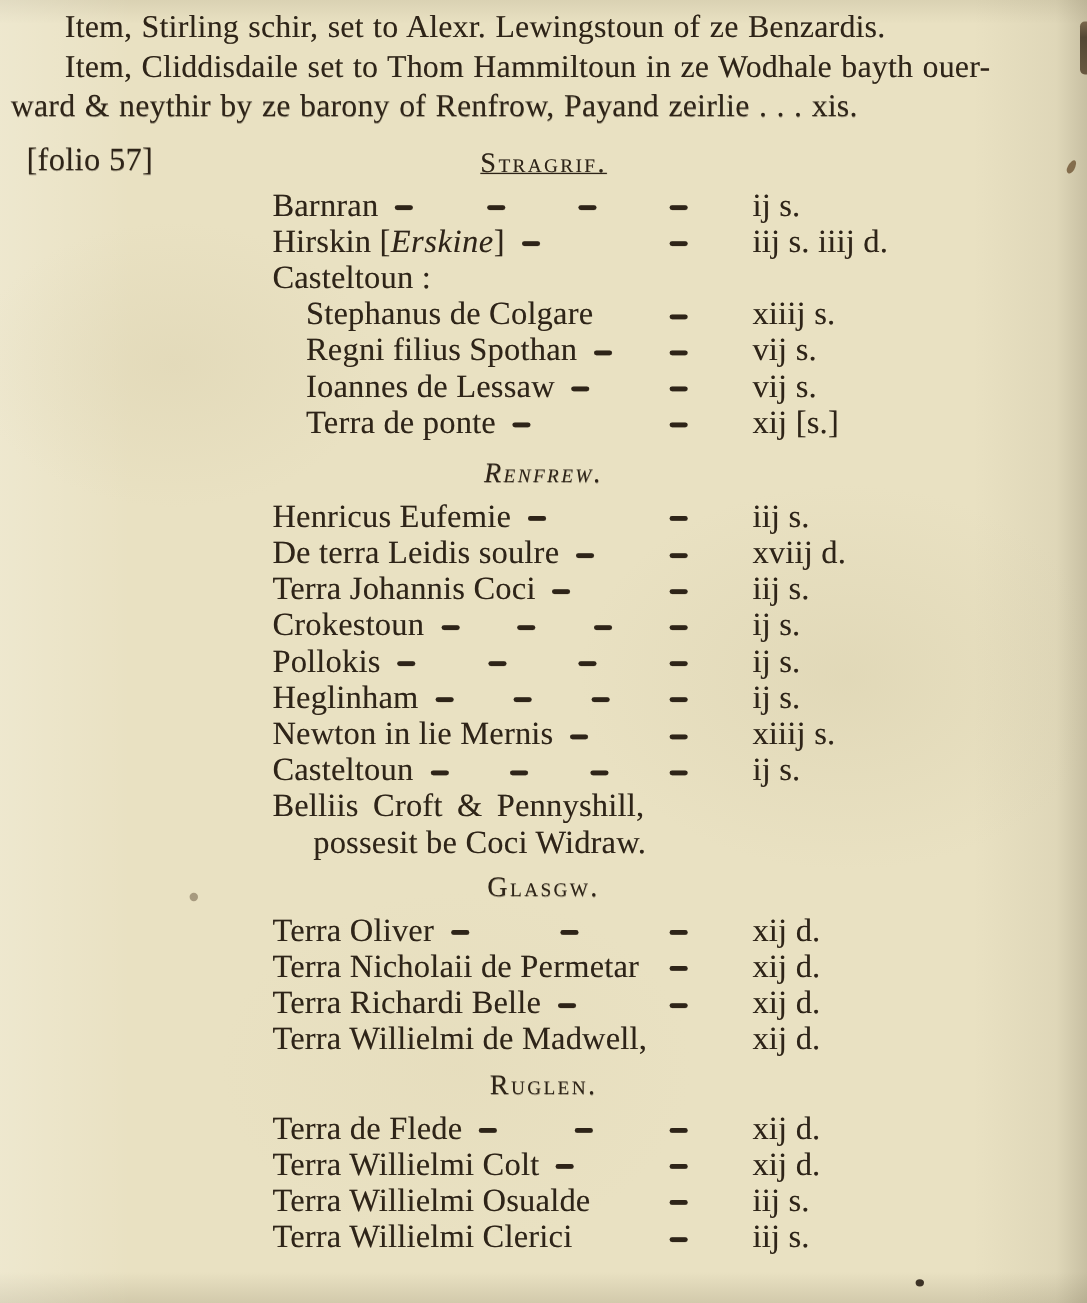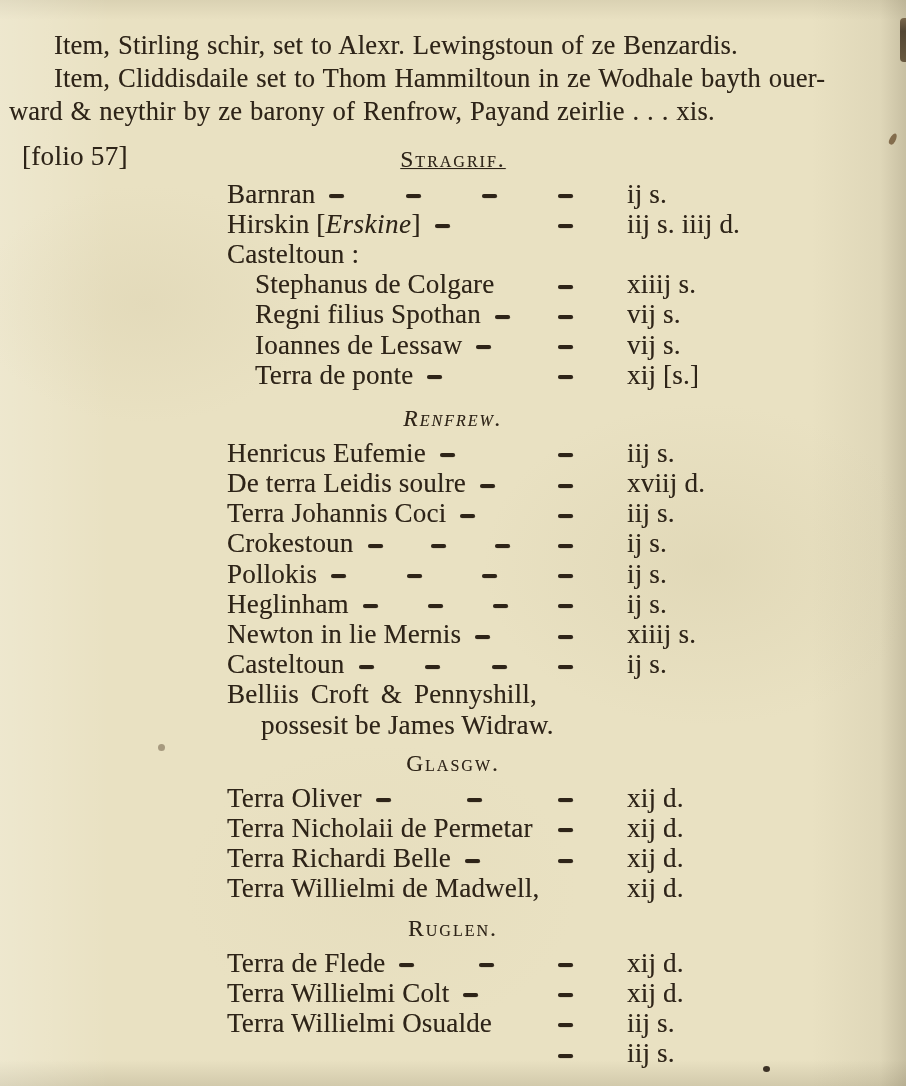--- a/index.html
+++ b/index.html
@@ -18,21 +18,21 @@
       radial-gradient(320px 230px at 78% 52%, rgba(205,195,158,0.28), rgba(205,195,158,0) 70%),
       radial-gradient(280px 210px at 42% 82%, rgba(224,214,180,0.30), rgba(224,214,180,0) 70%),
       linear-gradient(90deg, rgba(255,255,250,0.22), rgba(255,255,250,0) 110px),
       linear-gradient(270deg, rgba(105,96,72,0.26), rgba(105,96,72,0.08) 26px, rgba(105,96,72,0) 95px),
       linear-gradient(0deg, rgba(118,108,80,0.20), rgba(118,108,80,0) 26px),
       linear-gradient(180deg, rgba(118,108,80,0.13), rgba(118,108,80,0) 20px),
       var(--paper);
   }
   .page{
     position:relative;width:100%;height:100%;
-    padding-top:29px;
+    padding-top:6px;
     text-shadow:0.2px 0.2px 0.5px rgba(46,36,24,0.40);
   }
   
   .intro{margin-left:9px;font-size:26.5px;line-height:33px;letter-spacing:0.2px;word-spacing:1px;}
   .intro-line{white-space:nowrap;}
   .intro-line.indented{text-indent:45px;}
   
   .heading-row{position:relative;height:33px;text-align:center;line-height:33px;}
   section:nth-of-type(1) .heading-row{margin-top:15px;text-decoration:underline;}
   section:nth-of-type(2) .heading-row{margin-top:12px;font-style:italic;}
@@ -205,21 +205,21 @@
               <span class="dash"></span>
             </span>
             <span class="value">ij s.</span>
           </div>
           <div class="row spread">
             <span class="name">Belliis Croft &amp; Pennyshill,</span>
             <span class="leader"></span>
             <span class="value"></span>
           </div>
           <div class="row ind2">
-            <span class="name">possesit be James Widraw.</span>
+            <span class="name">possesit be Coci Widraw.</span>
             <span class="leader"></span>
             <span class="value"></span>
           </div>
         </div>
       </section>
       <section>
         <div class="heading-row"><span class="sec-heading">Glasgw.</span></div>
         <div class="table">
           <div class="row">
             <span class="name">Terra Oliver</span>
@@ -273,20 +273,21 @@
             <span class="value">xij d.</span>
           </div>
           <div class="row">
             <span class="name">Terra Willielmi Osualde</span>
             <span class="leader single">
               <span class="dash"></span>
             </span>
             <span class="value">iij s.</span>
           </div>
           <div class="row">
+            <span class="name">Terra Willielmi Clerici</span>
             <span class="leader single">
               <span class="dash"></span>
             </span>
             <span class="value">iij s.</span>
           </div>
         </div>
       </section>
     </div>
 
   <div class="artifact edge-sliver"></div>

